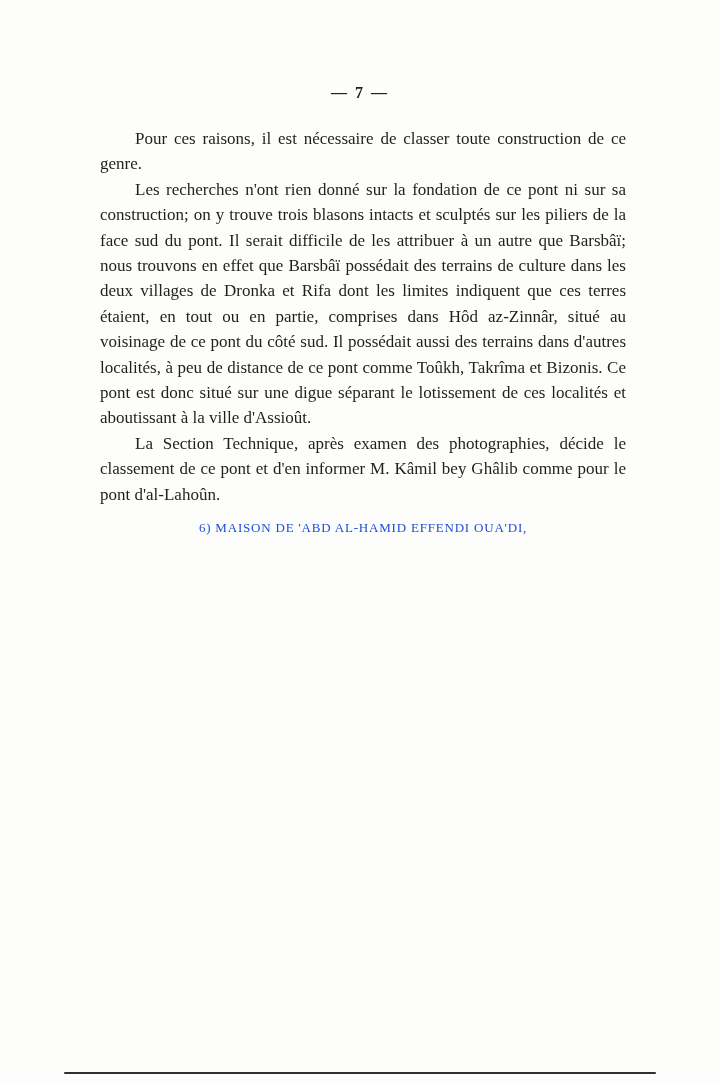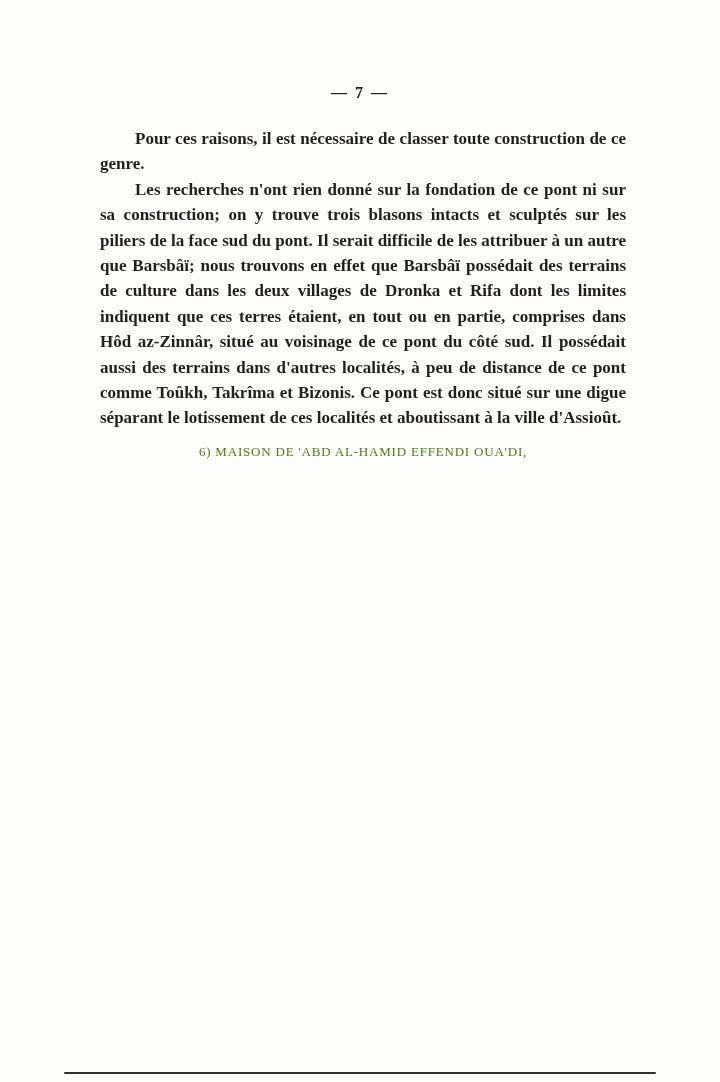--- a/index.html
+++ b/index.html
@@ -34,29 +34,28 @@
     top: 126px;
     left: 100px;
     width: 526px;
   }
   p.body-par {
     margin: 0;
     font-size: 17px;
     line-height: 25.4px;
     text-align: justify;
     text-indent: 35px;
-    font-weight: bold;
   }
   .section-heading {
     margin: 11px 0 9px 0;
     text-align: center;
     font-size: 13px;
     line-height: 20px;
     letter-spacing: 0.8px;
-    color: #4d7c0f;
+    color: #1d4ed8;
   }
   .scan-edge {
     position: absolute;
     left: 64px;
     bottom: 8px;
     width: 592px;
     height: 2px;
     background: #1d1b18;
     border-radius: 1px;
     opacity: 0.9;
@@ -72,20 +71,21 @@
   <div class="content">
 
     <p class="body-par">Pour ces raisons, il est nécessaire de classer toute construction de ce genre.</p>
 
 
 
     <p class="body-par">Les recherches n'ont rien donné sur la fondation de ce pont ni sur sa construction; on y trouve trois blasons intacts et sculptés sur les piliers de la face sud du pont. Il serait difficile de les attribuer à un autre que Barsbâï; nous trouvons en effet que Barsbâï possédait des terrains de culture dans les deux villages de Dronka et Rifa dont les limites indiquent que ces terres étaient, en tout ou en partie, comprises dans Hôd az-Zinnâr, situé au voisinage de ce pont du côté sud. Il possédait aussi des terrains dans d'autres localités, à peu de distance de ce pont comme Toûkh, Takrîma et Bizonis. Ce pont est donc situé sur une digue séparant le lotissement de ces localités et aboutissant à la ville d'Assioût.</p>
 
 
 
+    <p class="body-par">La Section Technique, après examen des photographies, décide le classement de ce pont et d'en informer M. Kâmil bey Ghâlib comme pour le pont d'al-Lahoûn.</p>
 
     <div class="section-heading">
       <div>6) MAISON DE 'ABD AL-HAMID EFFENDI OUA'DI,</div>
     </div>
 
 
   </div>
 
   <div class="scan-edge"></div>
 

